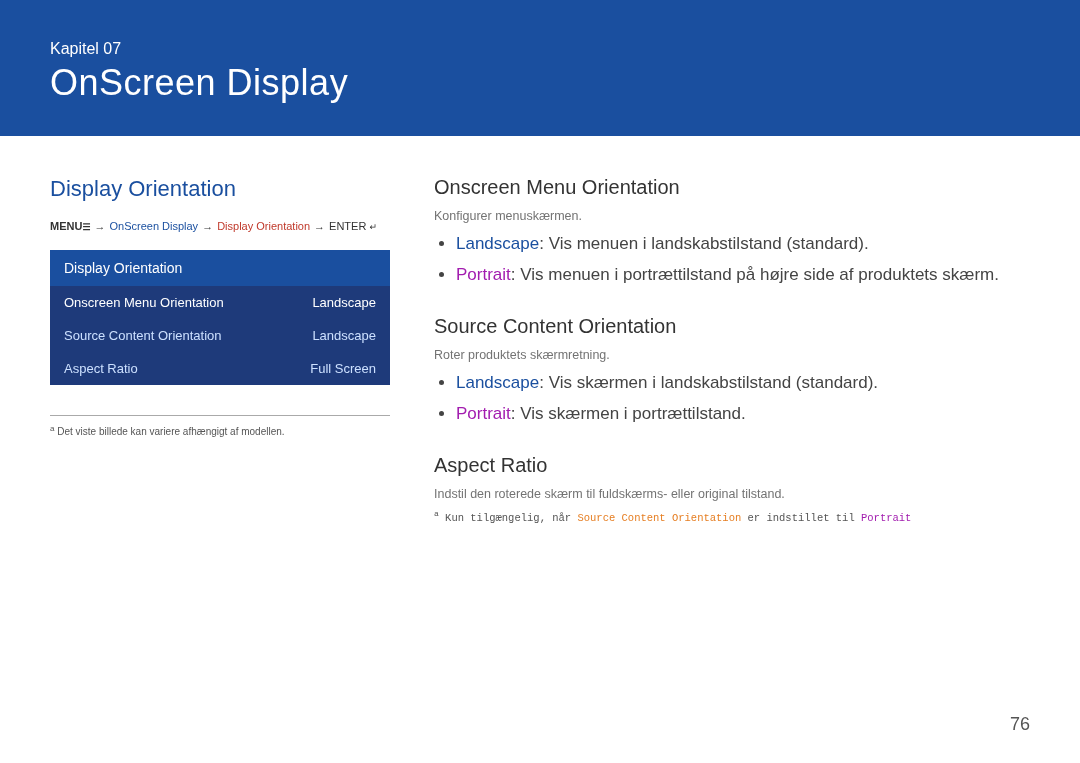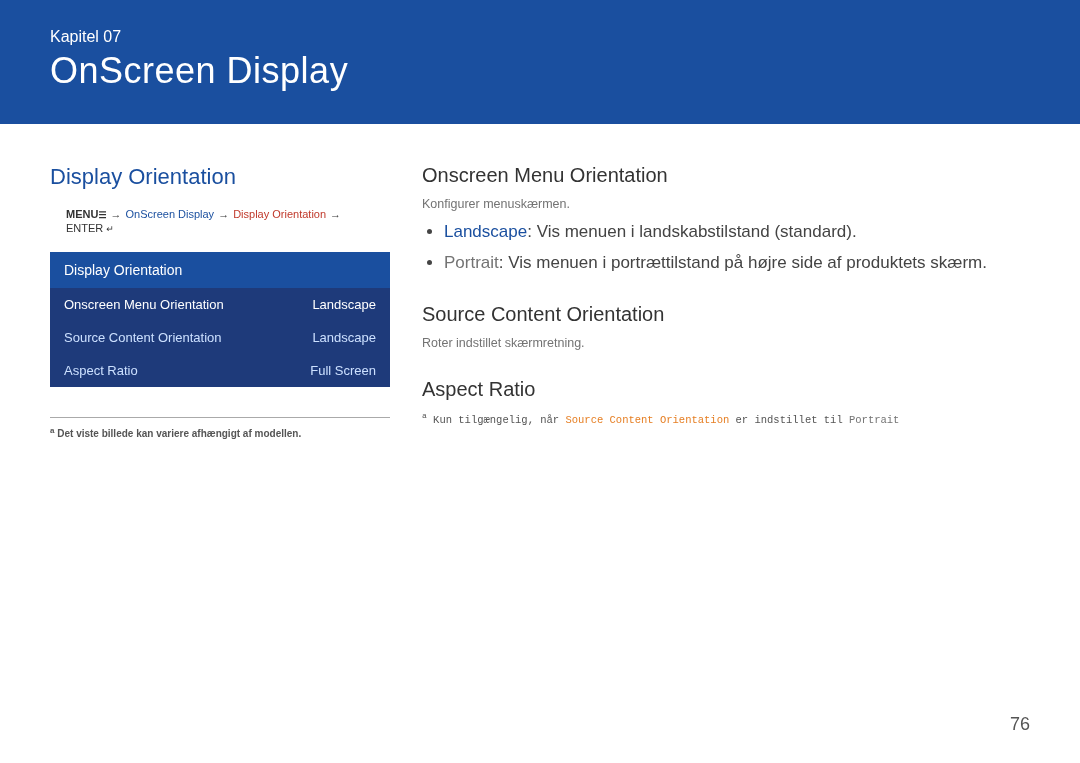--- a/index.html
+++ b/index.html
@@ -7,40 +7,40 @@
       font-family: 'Arial', sans-serif;
       background: #fff;
       color: #333;
       width: 1080px;
       min-height: 763px;
       position: relative;
     }
 
     .header {
       background: #1a4f9f;
-      padding: 28px 50px 32px 50px;
+      padding: 40px 50px 32px 50px;
       margin-bottom: 0;
     }
     .header-chapter {
       color: #fff;
       font-size: 16px;
       font-weight: 400;
       margin-bottom: 4px;
     }
     .header-title {
       color: #fff;
       font-size: 36px;
       font-weight: 300;
       letter-spacing: 0.5px;
     }
 
     .content {
       display: flex;
       padding: 40px 27px 40px 50px;
-      gap: 32px;
+      gap: 44px;
     }
 
     .left-column {
       width: 340px;
       flex-shrink: 0;
     }
 
     .right-column {
       flex: 1;
     }
@@ -53,21 +53,20 @@
     }
 
     .breadcrumb {
       font-size: 11px;
       color: #333;
       margin-bottom: 18px;
       display: flex;
       align-items: center;
       flex-wrap: wrap;
       gap: 2px;
-      margin-left: 16px;
     }
     .breadcrumb .menu-text {
       color: #333;
       font-weight: 600;
     }
     .breadcrumb .arrow {
       color: #333;
       margin: 0 2px;
     }
     .breadcrumb .link-blue {
@@ -106,21 +105,20 @@
     .menu-table .menu-row.active td {
       color: #fff;
     }
 
     .footnote-section {
       margin-top: 10px;
       border-top: 1px solid #aaa;
       padding-top: 8px;
       font-size: 10px;
       color: #555;
-      font-weight: bold;
     }
     .footnote-section .footnote-symbol {
       font-size: 8px;
       vertical-align: super;
     }
 
     .right-section {
       margin-bottom: 28px;
     }
 
@@ -145,21 +143,21 @@
     }
     .bullet-list li {
       margin-bottom: 5px;
       line-height: 1.5;
     }
     .link-blue {
       color: #1a4f9f;
       text-decoration: none;
     }
     .link-red {
-      color: #737373;
+      color: #a21caf;
       text-decoration: none;
     }
     .link-orange {
       color: #e67e22;
       text-decoration: none;
     }
 
     .footnote-bottom {
       font-size: 10.5px;
       color: #555;
@@ -240,25 +238,34 @@
           <span class="link-blue">Landscape</span>: Vis menuen i landskabstilstand (standard).
         </li>
         <li>
           <span class="link-red">Portrait</span>: Vis menuen i portrættilstand på højre side af produktets skærm.
         </li>
       </ul>
     </div>
 
     <div class="right-section">
       <div class="right-section-title">Source Content Orientation</div>
-      <div class="right-section-desc">Roter indstillet skærmretning.</div>
+      <div class="right-section-desc">Roter produktets skærmretning.</div>
+      <ul class="bullet-list">
+        <li>
+          <span class="link-blue">Landscape</span>: Vis skærmen i landskabstilstand (standard).
+        </li>
+        <li>
+          <span class="link-red">Portrait</span>: Vis skærmen i portrættilstand.
+        </li>
+      </ul>
     </div>
 
     <div class="right-section">
       <div class="right-section-title">Aspect Ratio</div>
+      <div class="right-section-desc">Indstil den roterede skærm til fuldskærms- eller original tilstand.</div>
       <div class="footnote-bottom">
         <span class="footnote-symbol">a</span> Kun tilgængelig, når <span class="link-orange">Source Content Orientation</span> er indstillet til <span class="link-red">Portrait</span>
       </div>
     </div>
 
   </div>
 </div>
 
 <div class="page-number">76</div>
 

